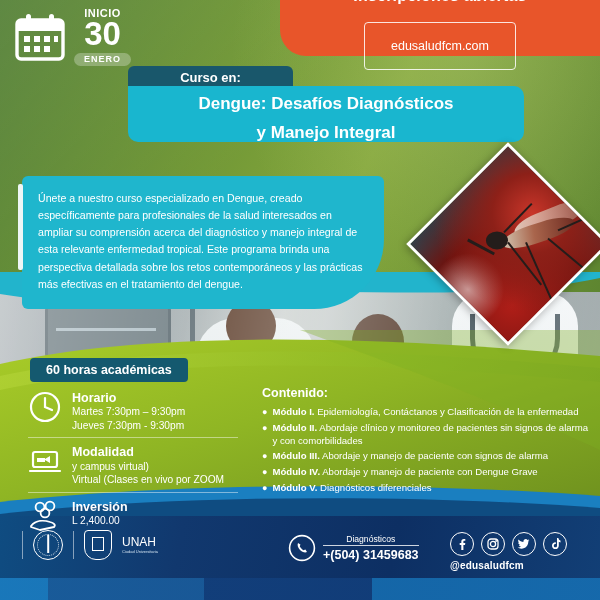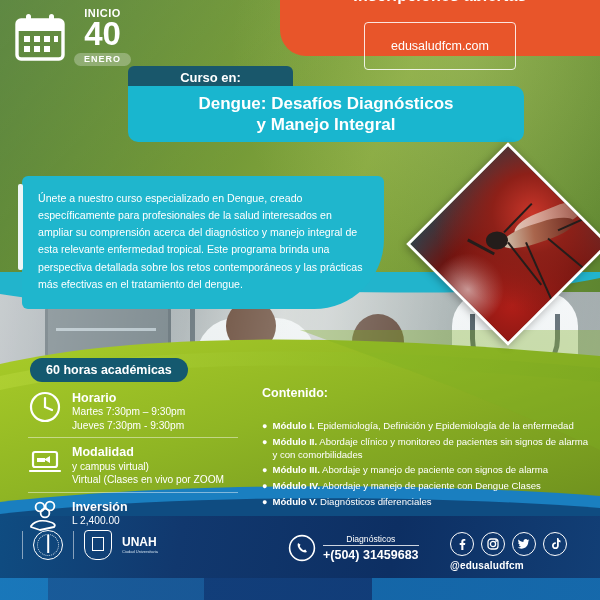--- a/index.html
+++ b/index.html
@@ -84,21 +84,21 @@
     position:absolute;left:128px;top:66px;width:165px;height:22px;
     background:#19576b;border-radius:6px 6px 0 0;
     display:flex;align-items:center;justify-content:center;
   }
   .curso-tab span{color:#fff;font-size:13px;font-weight:bold;}
   .title-panel{
     position:absolute;left:128px;top:86px;width:396px;height:56px;
     background:#19b6cf;border-radius:0 10px 10px 10px;
     display:flex;flex-direction:column;align-items:center;justify-content:center;
   }
-  .title-panel div{color:#fff;font-size:17px;font-weight:bold;line-height:1.25;}
+  .title-panel div{color:#fff;font-size:17px;font-weight:bold;line-height:1.25;margin-top:8px;}
 
   
   .desc-wrap{position:absolute;left:22px;top:176px;width:362px;}
   .desc-bubble{
     position:relative;background:#1fb6cd;border-radius:6px 6px 70px 6px;
     padding:14px 16px 16px 16px;
   }
   .desc-bar{position:absolute;left:-4px;top:8px;width:5px;height:86px;background:#eef6f6;border-radius:2px;}
   .desc-bubble p{margin:0;color:#fff;font-size:10.6px;line-height:1.62;}
 
@@ -122,53 +122,53 @@
     background:linear-gradient(100deg,#d6cdb9 0%,#a9654c 45%,#6d2a20 100%);transform:rotate(-18deg);}
   .mq.head{left:78px;top:86px;width:22px;height:18px;border-radius:50%;background:#241d1b;}
   .mq.prob{left:58px;top:100px;width:30px;height:3px;background:#241d1b;transform:rotate(28deg);}
   .mq.wing{left:104px;top:64px;width:74px;height:20px;border-radius:50%/70%;
     background:linear-gradient(100deg,rgba(235,230,215,.85),rgba(180,170,150,.35));transform:rotate(-22deg);}
   .mq.leg{height:2px;background:#241d1b;transform-origin:left center;}
 
   
   .horas-badge{
     position:absolute;left:30px;top:358px;height:24px;padding:0 16px;
-    background:#14596f;border-radius:12px;display:flex;align-items:center;
+    background:#14596f;border-radius:4px;display:flex;align-items:center;
   }
   .horas-badge span{color:#fff;font-size:12.5px;font-weight:bold;}
 
   
   .info-list{position:absolute;left:28px;top:390px;width:210px;}
   .info-row{display:flex;align-items:flex-start;gap:10px;padding-bottom:5px;}
   .info-row + .info-row{border-top:1px solid rgba(255,255,255,.45);padding-top:6px;}
   .info-icon{width:34px;height:34px;flex:0 0 34px;}
   .info-txt{padding-top:1px;}
   .info-title{color:#fff;font-size:12.5px;font-weight:bold;line-height:1.15;}
   .info-sub{color:#fff;font-size:10.2px;line-height:1.32;}
 
   
   .contenido{position:absolute;left:262px;top:386px;width:330px;}
-  .contenido-h{color:#fff;font-size:12.5px;font-weight:bold;margin-bottom:20px;}
+  .contenido-h{color:#fff;font-size:12.5px;font-weight:bold;margin-bottom:6px;}
   .mod{display:flex;gap:5px;color:#fff;font-size:9.6px;line-height:1.3;margin-bottom:3px;}
   .mod .bullet{flex:0 0 auto;font-size:9px;line-height:1.45;}
   .mod b{font-weight:bold;}
 
   
   .logos{position:absolute;left:22px;top:530px;display:flex;align-items:center;gap:10px;}
   .logo-edusalud{display:flex;align-items:center;gap:6px;}
   .book-icon{width:30px;height:26px;}
   .edusalud-word{color:#fff;font-size:17px;font-weight:bold;letter-spacing:.3px;line-height:1;}
   .edusalud-tag{display:block;font-size:3.6px;letter-spacing:.2px;color:#cfe0ef;margin-top:2px;}
   .vdiv{width:1px;height:28px;background:rgba(255,255,255,.5);}
   .seal{width:28px;height:28px;border:1.6px solid #fff;border-radius:50%;position:relative;}
   .seal:after{content:"";position:absolute;left:50%;top:4px;width:1.6px;height:18px;background:#fff;transform:translateX(-50%);}
   .seal-dots{position:absolute;inset:3px;border:1px dotted rgba(255,255,255,.8);border-radius:50%;}
   .unah-shield{width:26px;height:28px;border:1.5px solid #fff;border-radius:4px 4px 12px 12px;position:relative;}
   .unah-shield:after{content:"";position:absolute;left:50%;top:6px;width:10px;height:12px;border:1.4px solid #fff;transform:translateX(-50%);}
-  .unah-word{color:#fff;font-size:12px;font-weight:bold;line-height:1;}
+  .unah-word{color:#fff;font-size:12px;font-weight:normal;line-height:1;}
   .unah-tag{display:block;font-size:4px;color:#cfe0ef;margin-top:1px;}
 
   .contact{position:absolute;left:288px;top:534px;display:flex;align-items:center;gap:7px;}
   .wa-icon{width:28px;height:28px;}
   .contact-txt{text-align:center;}
   .contact-label{color:#fff;font-size:8.6px;border-bottom:1px solid rgba(255,255,255,.8);padding-bottom:1px;}
   .contact-num{color:#fff;font-size:12.5px;font-weight:bold;margin-top:2px;}
 
   .social{position:absolute;left:450px;top:532px;text-align:left;}
   .social-icons{display:flex;gap:7px;}
@@ -241,21 +241,21 @@
       <rect x="10" y="24" width="6" height="6" fill="#fff"></rect>
       <rect x="20" y="24" width="6" height="6" fill="#fff"></rect>
       <rect x="30" y="24" width="6" height="6" fill="#fff"></rect>
       <rect x="40" y="24" width="4" height="6" fill="#fff"></rect>
       <rect x="10" y="34" width="6" height="6" fill="#fff"></rect>
       <rect x="20" y="34" width="6" height="6" fill="#fff"></rect>
       <rect x="30" y="34" width="6" height="6" fill="#fff"></rect>
     </svg>
     <div class="date-txt">
       <div class="date-inicio">INICIO</div>
-      <div class="date-num">40</div>
+      <div class="date-num">30</div>
       <div class="date-mes">ENERO</div>
     </div>
   </div>
 
   <div class="orange-banner">
     <div class="orange-title">Inscripciones abiertas</div>
     <div class="orange-url">edusaludfcm.com</div>
   </div>
 
   <div class="curso-tab">
@@ -331,36 +331,36 @@
       </div>
     </div>
   </div>
 
   <div class="contenido">
     <div class="contenido-h">Contenido:</div>
 
     <div class="mod">
       <span class="bullet">●</span>
       <span><b>Módulo I.</b>
-      <span>Epidemiología, Definición y Epidemiología de la enfermedad</span></span>
+      <span>Epidemiología, Contáctanos y Clasificación de la enfermedad</span></span>
     </div>
     <div class="mod">
       <span class="bullet">●</span>
       <span><b>Módulo II.</b>
       <span>Abordaje clínico y monitoreo de pacientes sin signos de alarma y con comorbilidades</span></span>
     </div>
     <div class="mod">
       <span class="bullet">●</span>
       <span><b>Módulo III.</b>
       <span>Abordaje y manejo de paciente con signos de alarma</span></span>
     </div>
     <div class="mod">
       <span class="bullet">●</span>
       <span><b>Módulo IV.</b>
-      <span>Abordaje y manejo de paciente con Dengue Clases</span></span>
+      <span>Abordaje y manejo de paciente con Dengue Grave</span></span>
     </div>
     <div class="mod">
       <span class="bullet">●</span>
       <span><b>Módulo V.</b>
       <span>Diagnósticos diferenciales</span></span>
     </div>
   </div>
 
   <div class="logos">
 

